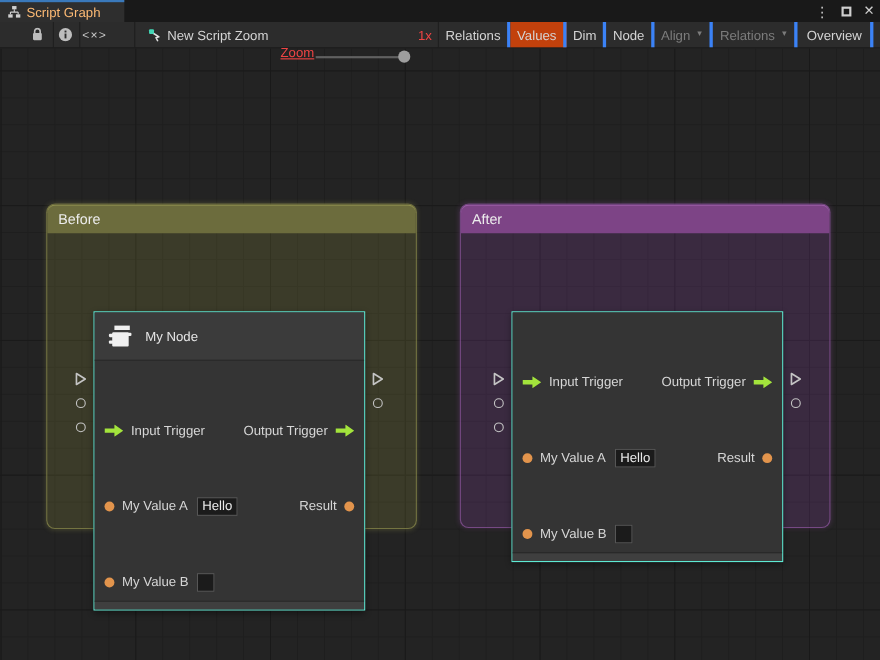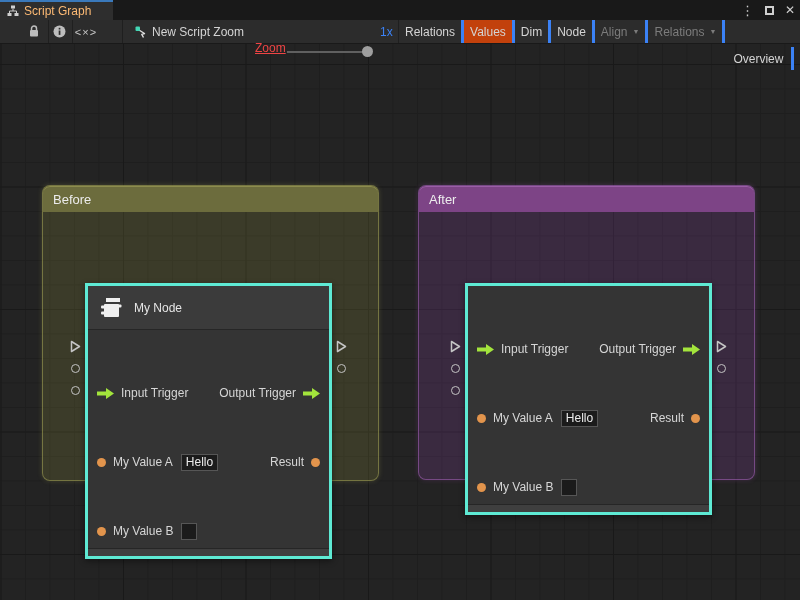--- a/index.html
+++ b/index.html
@@ -30,21 +30,21 @@
     background:#2c2c2c; border-bottom:1px solid #191919;
     color:#d4d4d4; font-size:12px; z-index:10;
   }
   .tsep { position:absolute; top:0; width:1px; height:23px; background:#1f1f1f; }
   .tool-icon { position:absolute; top:0; height:23px; display:flex; align-items:center; justify-content:center; }
   .code-glyph { color:#c8c8c8; font-size:11px; letter-spacing:1px; }
   .graph-name { position:absolute; left:152px; top:0; height:23px; display:flex; align-items:center; color:#d4d4d4; }
   .zoom-label { position:absolute; left:255px; top:16px; height:23px; display:flex; align-items:center; color:#ef4444;text-decoration:underline; }
   .zoom-track { position:absolute; left:287px; top:31px; width:84px; height:2px; background:#606060; }
   .zoom-handle { position:absolute; left:362px; top:26px; width:11px; height:11px; border-radius:50%; background:#9e9e9e; }
-  .zoom-value { position:absolute; left:380px; top:0; height:23px; display:flex; align-items:center; color:#3b82f6; }
+  .zoom-value { position:absolute; left:380px; top:0; height:23px; display:flex; align-items:center; color:#ef4444; }
 
   .tb-buttons { position:absolute; left:398px; top:0; height:23px; display:flex; border-left:1px solid #1f1f1f; }
   .tb-btn {
     display:flex; align-items:center; padding:0 6px; height:23px;
     border-right:3px solid #3b82f6; white-space:nowrap; color:#d4d4d4;
   }
   .tb-btn.active { background:#c2410c; }
   .tb-btn.disabled { color:#7c7c7c; }
   .dd-arrow { margin-left:5px; font-size:7px; color:#7c7c7c; }
 
@@ -73,21 +73,21 @@
     box-shadow:0 0 5px rgba(180,180,90,0.25); }
   .group.before .group-header { background:#6c6c3d; box-shadow:inset 0 1px 0 rgba(200,200,110,0.35); }
   .group.after { left:418px; top:185px; width:337px; height:295px;
     background:rgba(150,70,180,0.20); border:1px solid rgba(170,100,190,0.55);
     box-shadow:0 0 5px rgba(170,90,190,0.25); }
   .group.after .group-header { background:#7d4486; box-shadow:inset 0 1px 0 rgba(210,140,225,0.35); }
 
   
   .node {
     position:absolute; width:247px; z-index:3;
-    background:#343434; border:3px solid #5eead4;
+    background:#343434; border:1px solid #5eead4;
     box-shadow:0 2px 6px rgba(0,0,0,0.45);
     font-size:12px; color:#d6d6d6;text-align:center;
   }
   .node-header {
     height:44px; background:#3b3b3b; border-bottom:1px solid #262626;
     display:flex; align-items:center; gap:10px; padding-left:10px;
     color:#e6e6e6;
   }
   .node-body { padding:5px 0 6px 0; background:#343434; }
   .port-row { height:22px; display:flex; align-items:center; justify-content:space-between; padding:0 9px;margin-top:47px; }
@@ -179,21 +179,21 @@
       <span>Node</span>
     </div>
     <div class="tb-btn disabled">
       <span>Align</span>
       <span class="dd-arrow">▼</span>
     </div>
     <div class="tb-btn disabled">
       <span>Relations</span>
       <span class="dd-arrow">▼</span>
     </div>
-    <div class="tb-btn" style="padding:0 8px;margin-top:27px;">
+    <div class="tb-btn" style="padding:0 8px;">
       <span>Overview</span>
     </div>
     <div class="tb-btn" style="padding:0 8px;">
       <span>Full Screen</span>
     </div>
   </div>
 </div>
 
 <div class="graph"></div>
 

